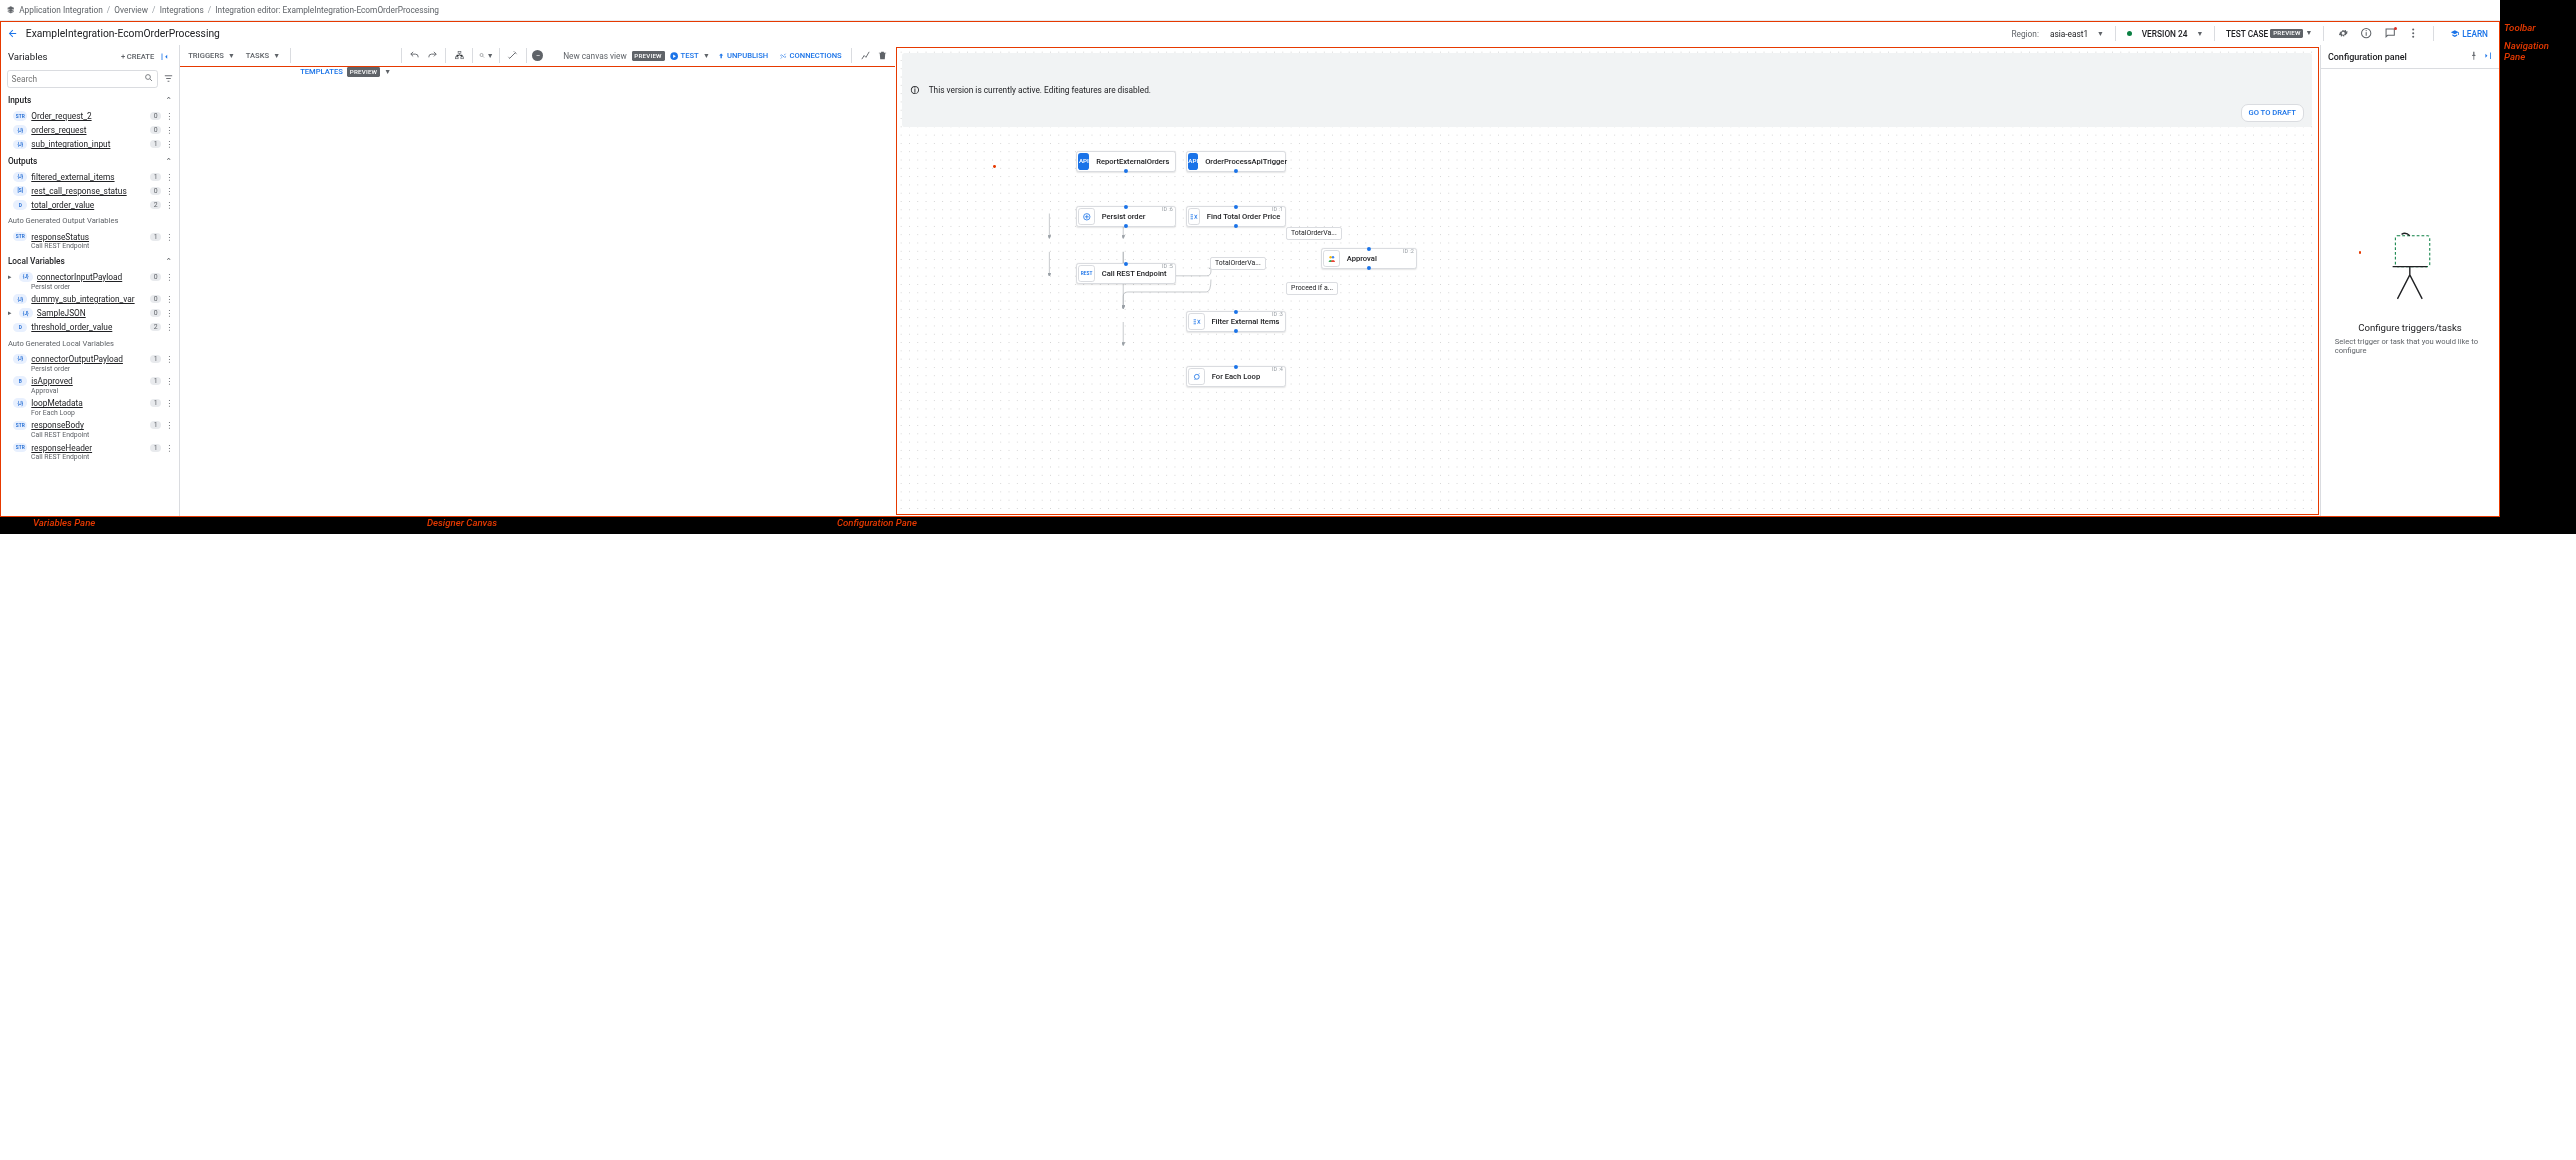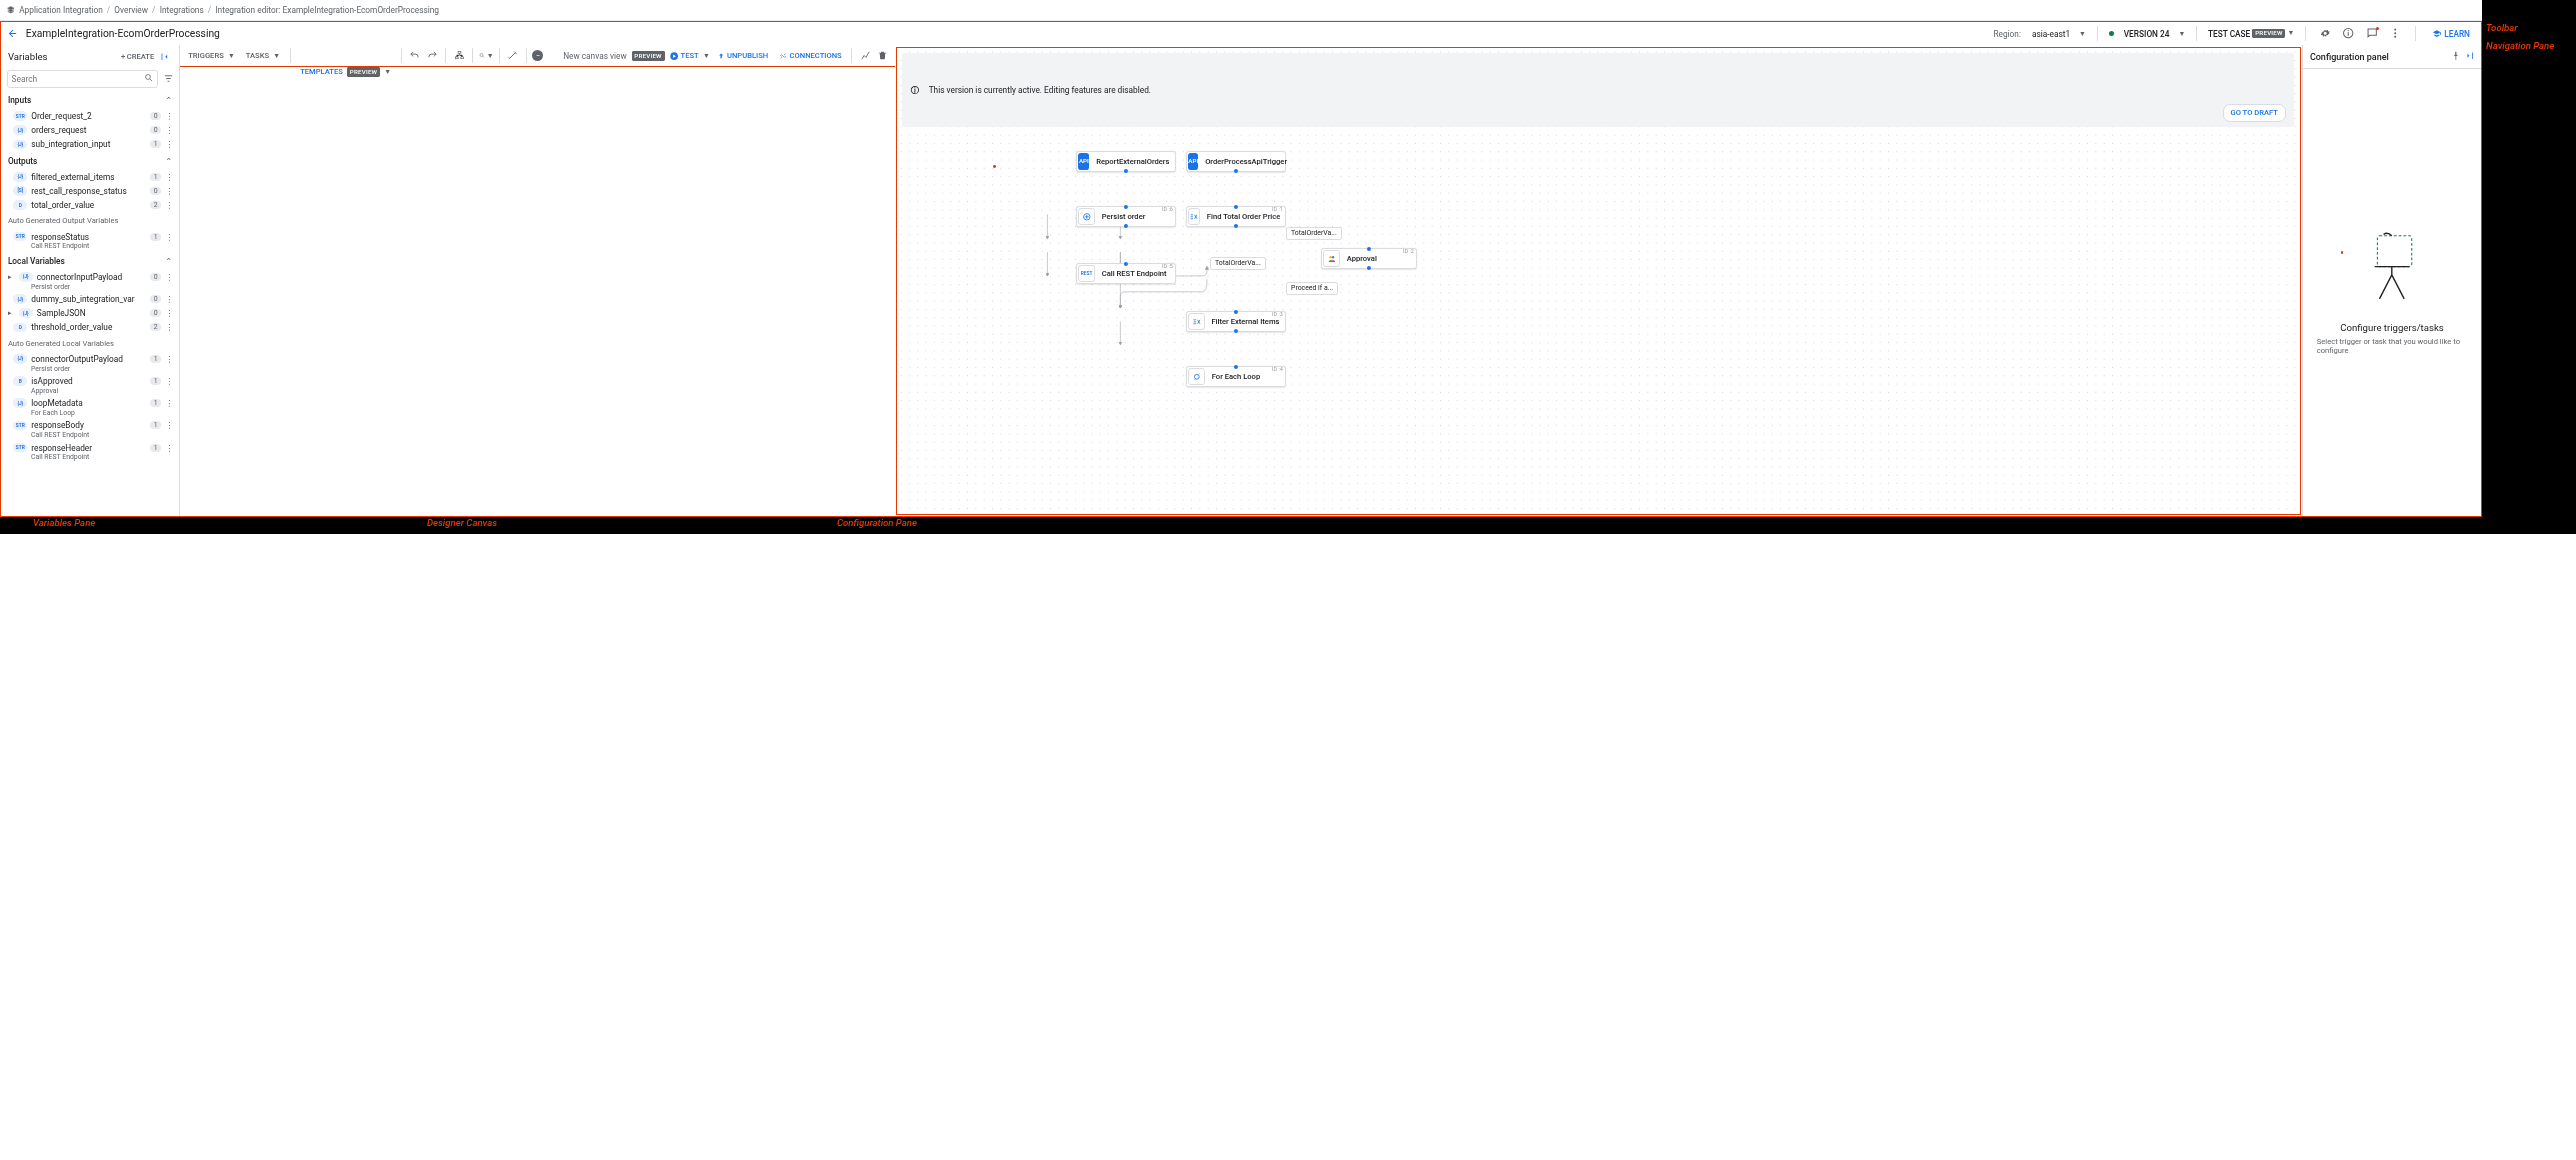--- a/index.html
+++ b/index.html
@@ -50,21 +50,21 @@
 .chev { font-size: 8.3px; color: #5f6368; }
 .var-row { display: flex; align-items: center; padding: 2.1px 5.5px 2.1px 12.4px; font-size: 8.3px; gap: 4.1px; }
 .var-row.sub { padding-left: 6.9px; }
 .var-expander { width: 6.9px; color: #5f6368; font-size: 6.9px; }
 .var-type { width: 13.8px; height: 9.6px; border-radius: 4.8px; display: flex; align-items: center; justify-content: center; font-size: 4.8px; font-weight: 600; color: #1967d2; background: #e8f0fe; }
 .var-type.str { background: #e8f0fe; color: #1967d2; }
 .var-type.json { background: #e8f0fe; color: #1967d2; }
 .var-type.bool { background: #e8f0fe; color: #1967d2; }
 .var-type.dbl { background: #e8f0fe; color: #1967d2; }
 .var-type.arr { background: #e8f0fe; color: #1967d2; }
-.var-name { flex: 1; white-space: nowrap; overflow: hidden; text-overflow: ellipsis; }
+.var-name { flex: 1; white-space: nowrap; overflow: hidden; text-overflow: ellipsis; text-decoration: underline; }
 .var-subtitle { font-size: 6.9px; color: #5f6368; padding-left: 30px; margin-top: -1.4px; margin-bottom: 1.4px; }
 .var-count { background: #e8eaed; color: #5f6368; font-size: 6.9px; padding: 0 3.4px; border-radius: 5.5px; min-width: 11px; text-align: center; }
 .var-menu { color: #5f6368; cursor: pointer; }
 .section-sub { font-size: 7.6px; color: #5f6368; padding: 4.1px 6.9px; }
 
 
 .mid-col { flex: 1; display: flex; flex-direction: row; min-width: 0; }
 .toolbar2 { display: flex; align-items: center; height: 22px; padding: 0 4.1px; border-bottom: 0.7px solid #dadce0; gap: 2.8px; font-size: 8.3px; }
 .tb-btn { color: #5f6368; padding: 2.1px 4.1px; font-size: 7.6px; font-weight: 500; display: flex; align-items: center; gap: 2.1px; cursor: pointer; }
 .tb-btn.blue { color: #1a73e8; }
@@ -108,21 +108,21 @@
 .config-body { flex: 1; display: flex; flex-direction: column; align-items: center; justify-content: center; padding: 13.8px; text-align: left; }
 .easel { margin-bottom: 13.8px; }
 .config-heading { font-size: 9.6px; margin-bottom: 4.1px; }
 .config-subtext { font-size: 7.6px; color: #5f6368; }
 
 
 .annot-bar { background: #000; height: 16.5px; display: flex; color: #e63900; font-size: 9.6px; font-style: italic; font-weight: 500; position: relative; }
 .annot-bar span { position: absolute; }
 
 
-.right-annot { width: 94px; background: #000; display: flex; flex-direction: column; color: #e63900; font-size: 9.6px; font-style: italic; font-weight: 500; padding-top: 2.8px; }
+.right-annot { width: 76px; background: #000; display: flex; flex-direction: column; color: #e63900; font-size: 9.6px; font-style: italic; font-weight: 500; padding-top: 2.8px; }
 .right-annot div { padding: 1.4px 4.1px; }
 
 .container { display: flex; }
 .left-complex { flex: 1; display: flex; flex-direction: column; }
 
 .red-box { border: 1.4px solid #e63900; }
 </style>
 </head>
 <body>
 

